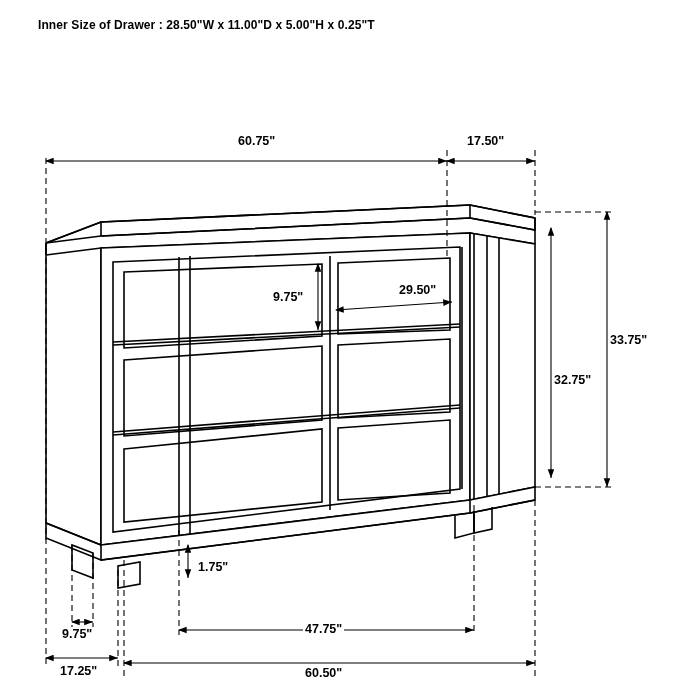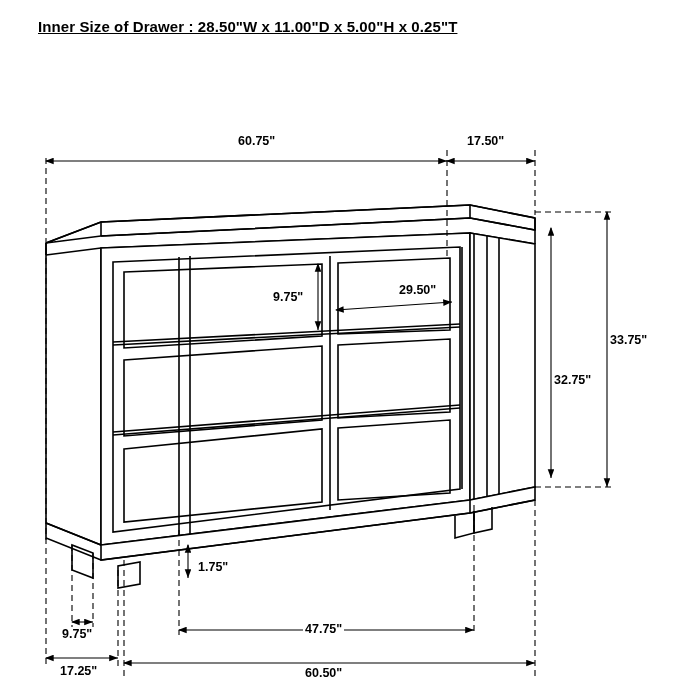--- a/index.html
+++ b/index.html
@@ -19,25 +19,24 @@
     position: absolute;
     left: 0;
     top: 0;
     width: 700px;
     height: 700px;
   }
   #title {
     position: absolute;
     left: 38px;
     top: 18px;
-    font-size: 15px;
+    font-size: 12px;
     font-weight: bold;
     letter-spacing: 0.1px;
     white-space: nowrap;
-    text-decoration: underline;
   }
   svg {
     position: absolute;
     left: 0;
     top: 0;
     width: 700px;
     height: 700px;
   }
   .dim-label {
     position: absolute;

